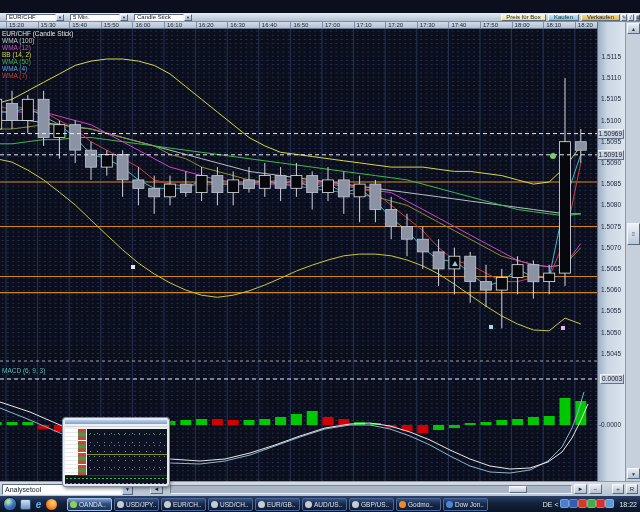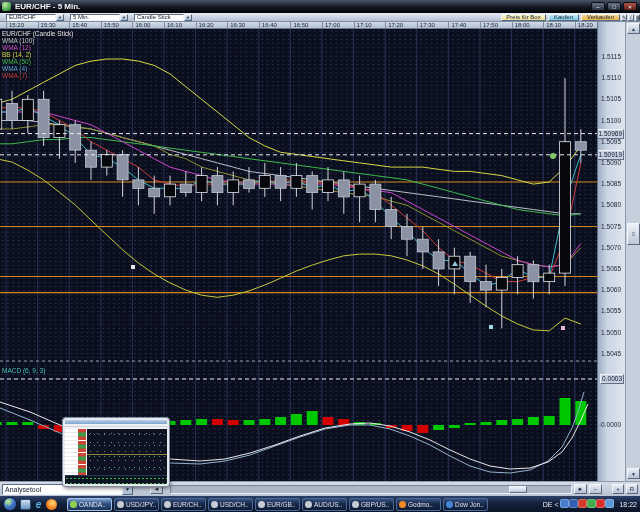--- a/index.html
+++ b/index.html
@@ -115,29 +115,20 @@
   #thumb-sub{height:9px;background:#0d1322;border-top:1px solid #2a3450;
     background-image:radial-gradient(circle,rgba(210,60,50,.9) .5px,transparent .6px),
       radial-gradient(circle,rgba(60,200,70,.9) .5px,transparent .6px);
     background-size:6px 4px,4px 5px;}
 </style>
 </head>
 <body>
 
 <div id="stage">
 
-  <div id="titlebar">
-    <div id="app-icon"></div>
-    <span>EUR/CHF - 5 Min.</span>
-    <div class="win-btns">
-      <div class="win-btn">–</div>
-      <div class="win-btn">□</div>
-      <div class="win-btn close">×</div>
-    </div>
-  </div>
 
   <div id="toolbar">
     <div class="combo" style="left:6px;">
       <div class="field" style="width:50px;">EUR/CHF</div>
       <div class="arrow">▼</div>
     </div>
     <div class="combo" style="left:70px;">
       <div class="field" style="width:50px;">5 Min.</div>
       <div class="arrow">▼</div>
     </div>

